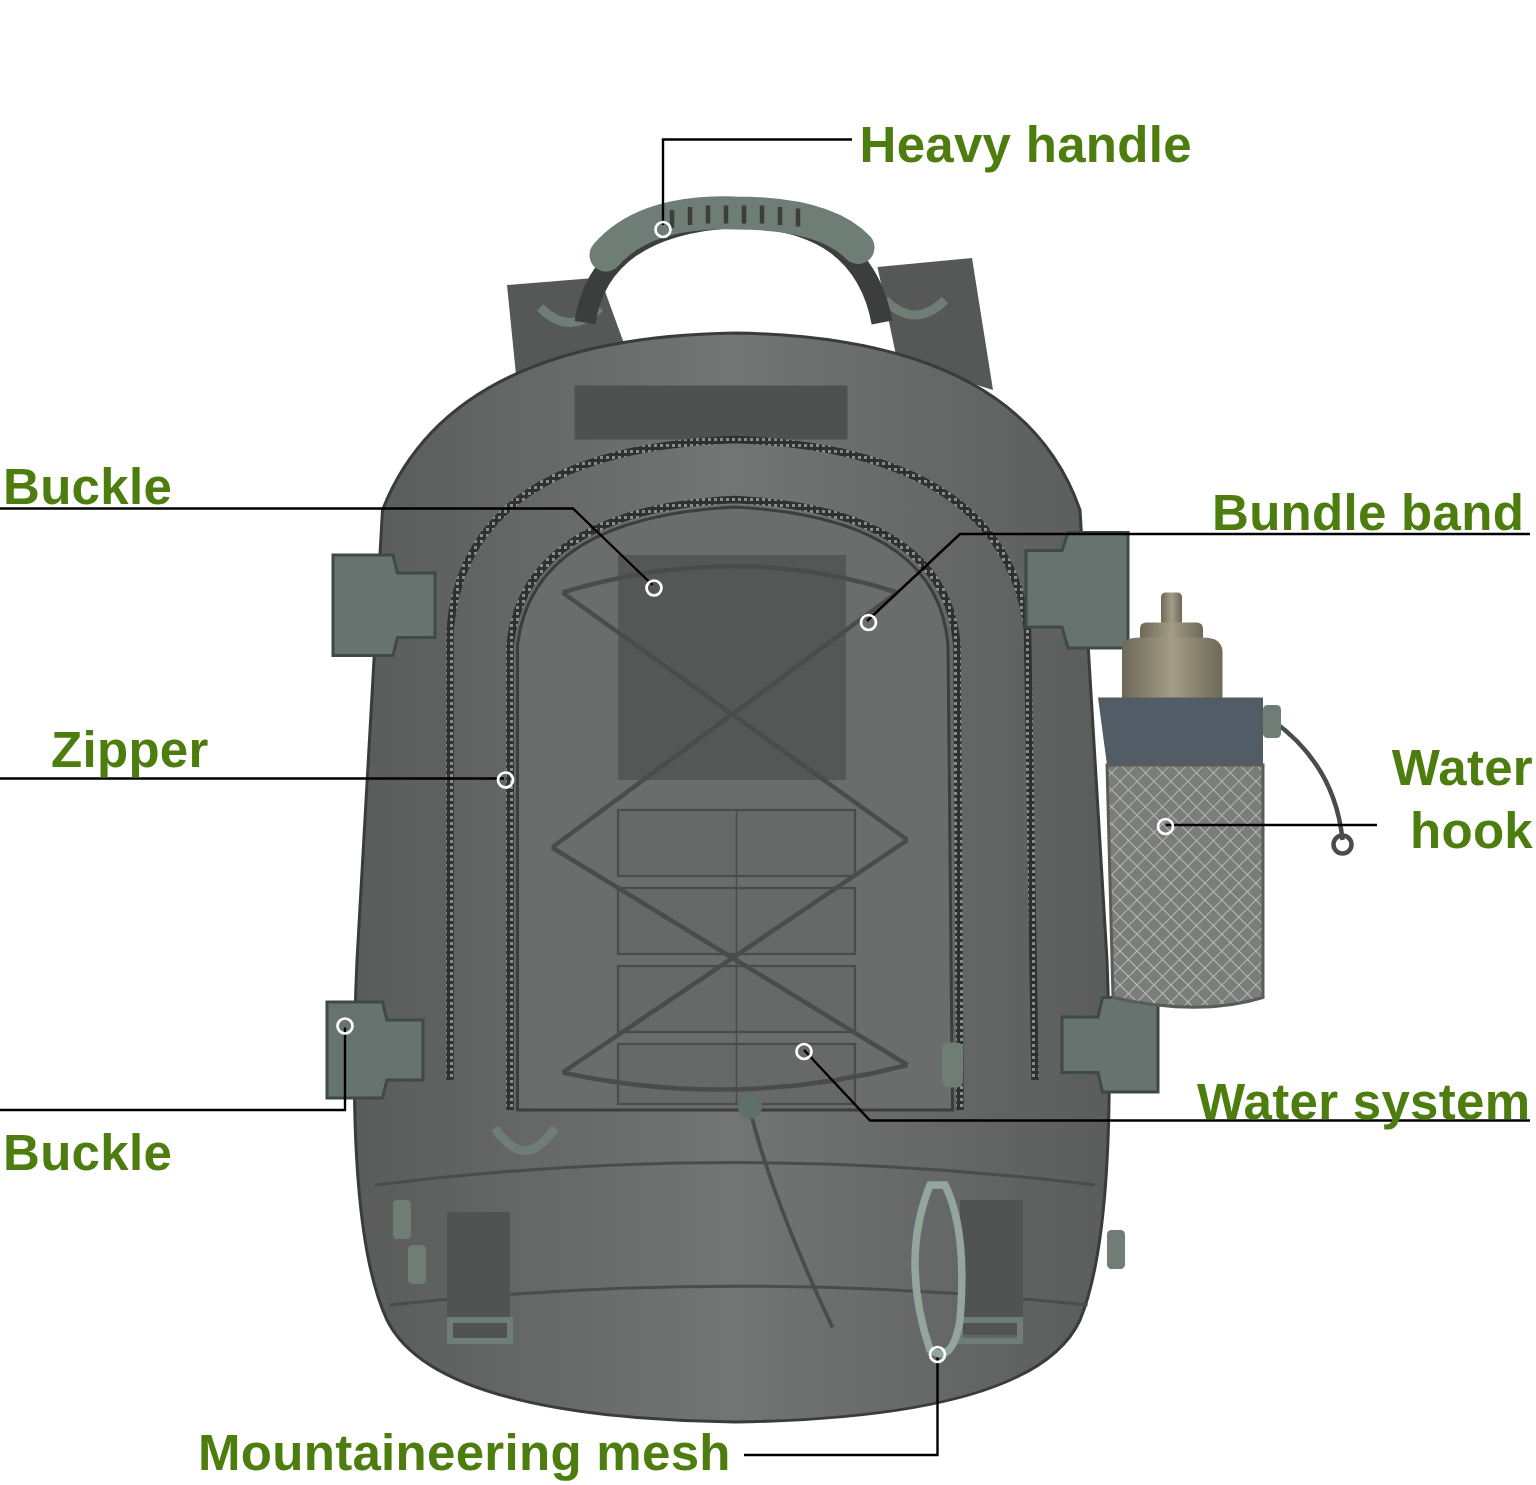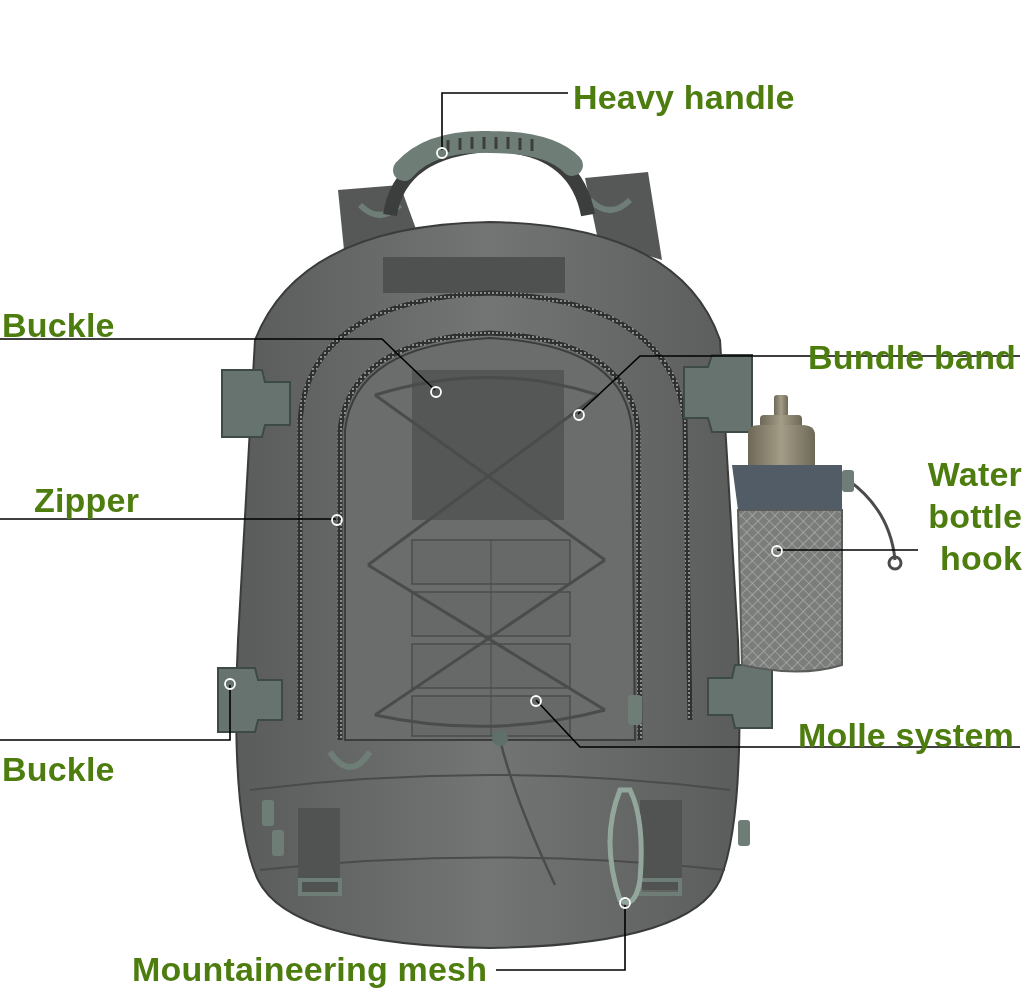--- a/index.html
+++ b/index.html
@@ -156,24 +156,23 @@
     <circle cx="337" cy="520" r="5"></circle>
     <circle cx="777" cy="551" r="5"></circle>
     <circle cx="230" cy="684" r="5"></circle>
     <circle cx="536" cy="701" r="5"></circle>
     <circle cx="625" cy="903" r="5"></circle>
   </g>
 </svg>
 
 <div class="label" style="left:573px; top:80px;">Heavy handle</div>
 <div class="label" style="left:2px; top:308px;">Buckle</div>
-<div class="label" style="left:808px; top:325px;margin-top:15px;">Bundle band</div>
+<div class="label" style="left:808px; top:325px;">Bundle band</div>
 <div class="label" style="left:2px; top:483px;margin-left:32px;">Zipper</div>
-<div class="label multi" style="right:2px; top:453px;">
+<div class="label multi" style="right:2px; top:491px;">
   <span>Water</span>
-  <span>bottle</span>
   <span>hook</span>
 </div>
 <div class="label" style="left:2px; top:752px;">Buckle</div>
-<div class="label" style="left:798px; top:718px;">Molle system</div>
+<div class="label" style="left:798px; top:718px;">Water system</div>
 <div class="label" style="left:132px; top:952px;">Mountaineering mesh</div>
 
 </div>
 
 </body></html>

